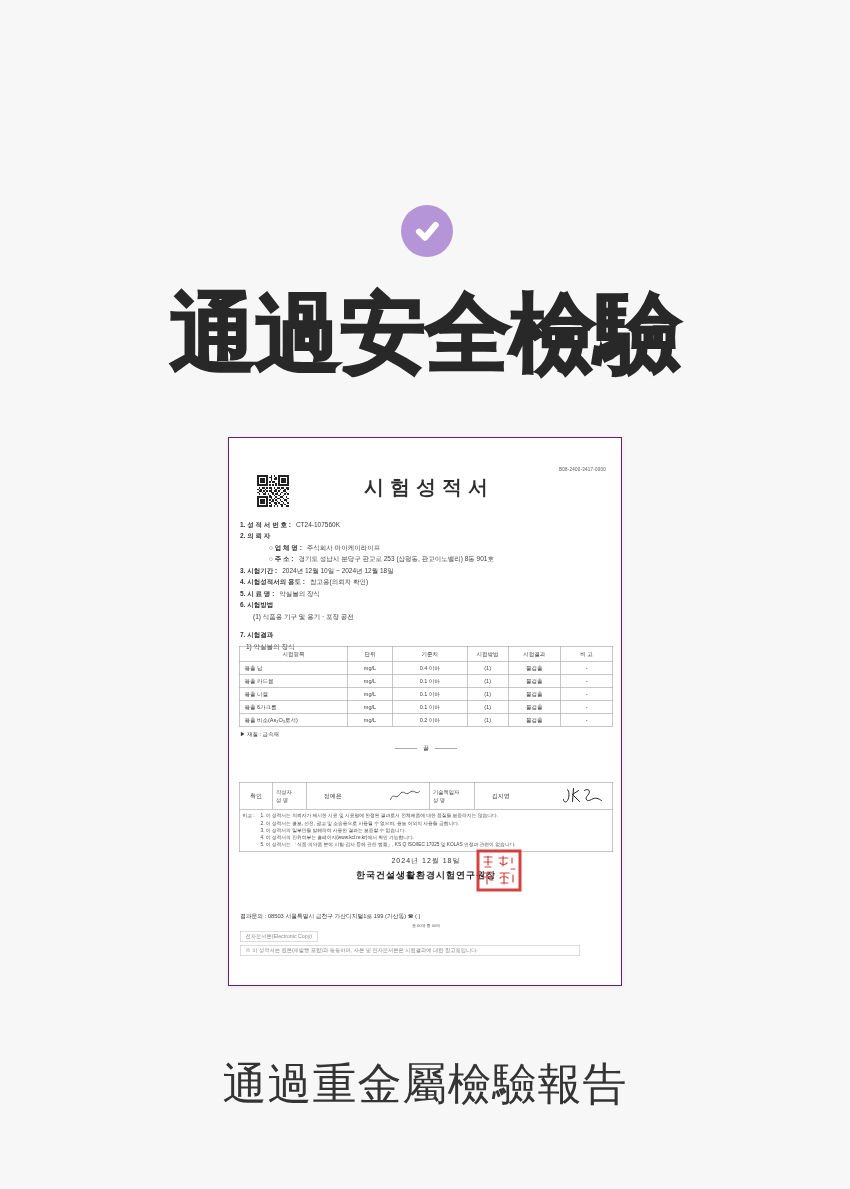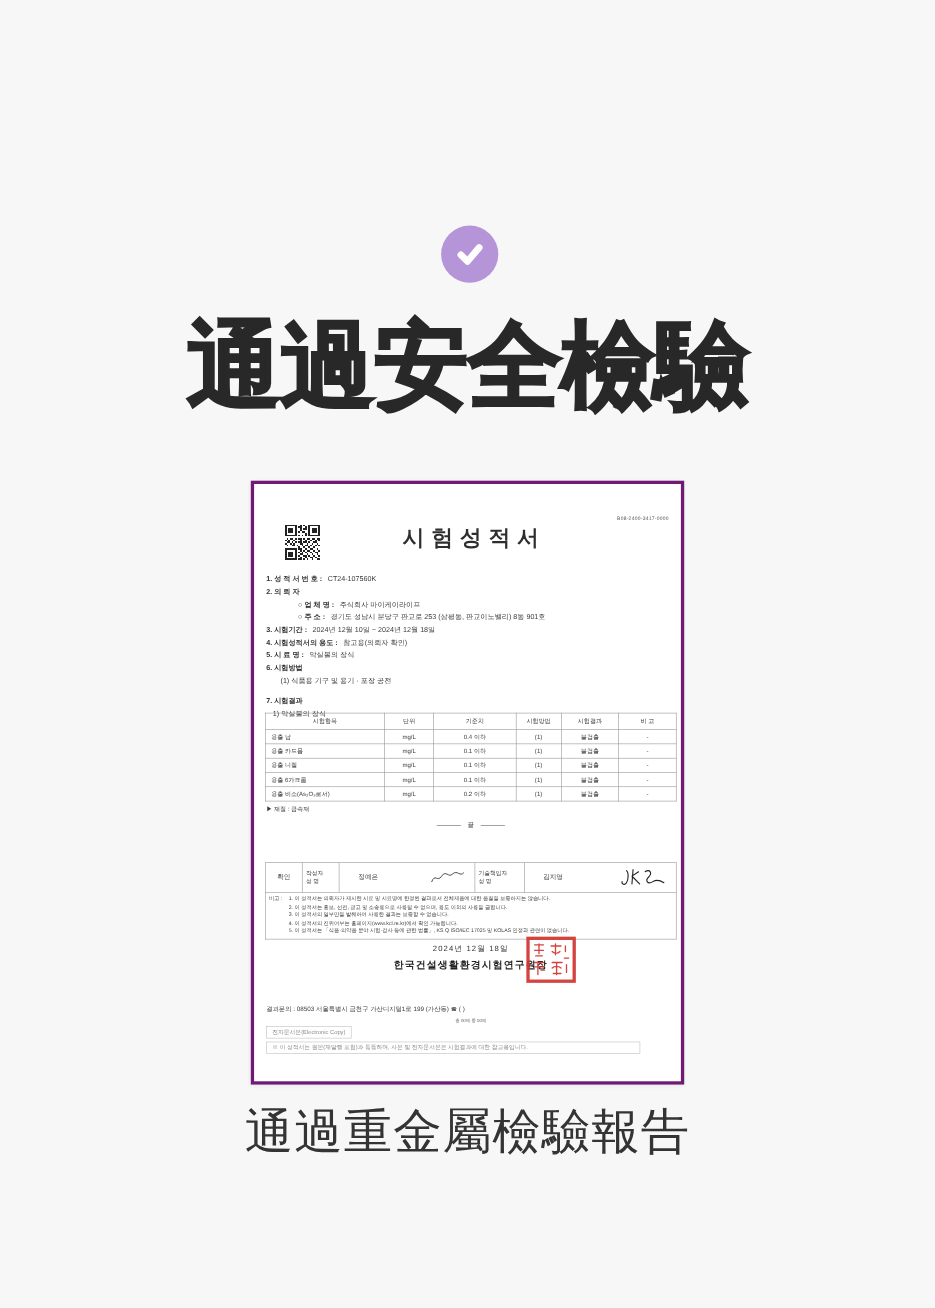--- a/index.html
+++ b/index.html
@@ -26,21 +26,21 @@
     font-size:86px; font-weight:700; letter-spacing:-1px;
     color:#282828;
     -webkit-text-stroke:2.2px #282828;
     line-height:1.15;
   }
   
   .cert-outer {
     position:absolute; left:228px; top:437px;
     width:394px; height:549px;
     background:#fff;
-    border:3px solid #701a75;
+    border:1px solid #701a75;
     box-shadow:0 1px 4px rgba(0,0,0,.07);
     overflow:hidden;
   }
   .cert-inner {
     position:relative;
     width:788px; height:1098px;
     transform:scale(.5); transform-origin:0 0;
     color:#3a3a3a;
   }
   .doc-code {
@@ -108,21 +108,21 @@
     border:1px solid #bbb; color:#8a8a8a;
     font-size:10.5px; padding:3px 10px;
   }
   .fbox {
     position:absolute; left:22px; top:1014px; width:680px;
     border:1px solid #bbb; color:#8a8a8a;
     font-size:10.5px; padding:3px 10px; white-space:nowrap; overflow:hidden;
   }
   
   .caption {
-    position:absolute; left:0; top:1000px; width:850px;
+    position:absolute; left:0; top:1055px; width:850px;
     text-align:center; font-size:44px; font-weight:400;
     color:#343434; letter-spacing:1px;
   }
 </style>
 </head>
 <body>
 
 <div class="page">
 
   <div class="badge">

